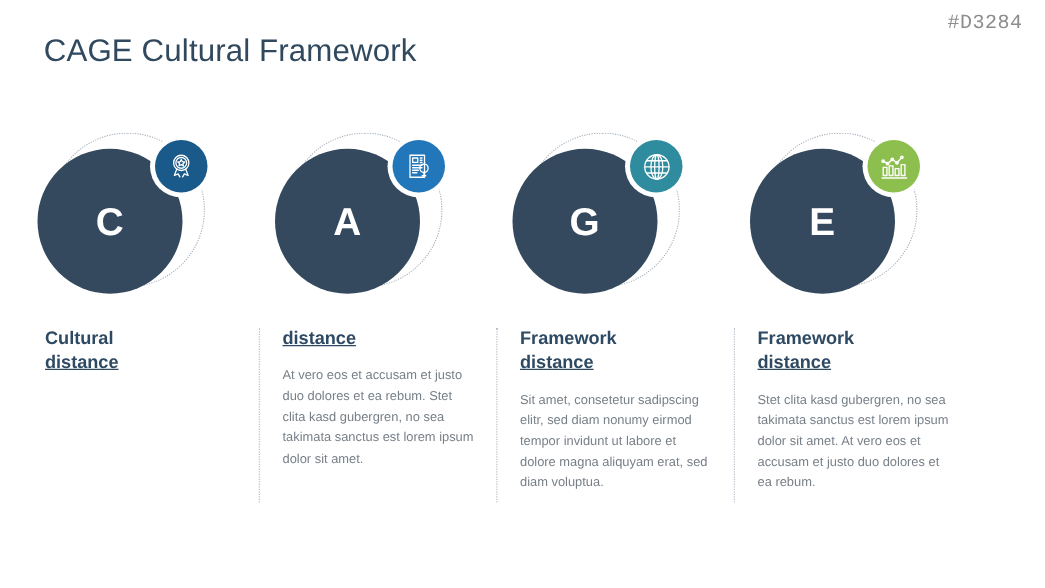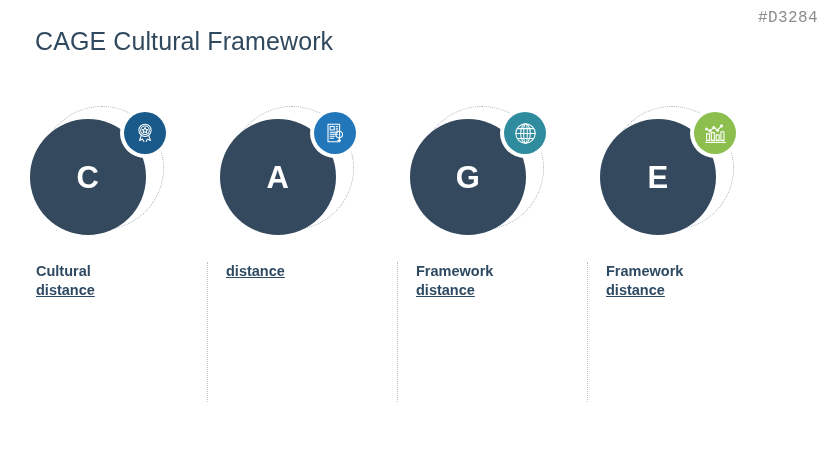--- a/index.html
+++ b/index.html
@@ -153,20 +153,21 @@
                 <path d="M14.8 19.6h2.8"></path>
               </svg>
             </span>
           </div>
         </div>
       </div>
       <div class="txt">
         <div class="heading">
           <span class="l2">distance</span>
         </div>
+        <p class="body">At vero eos et accusam et justo duo dolores et ea rebum. Stet clita kasd gubergren, no sea takimata sanctus est lorem ipsum dolor sit amet.</p>
       </div>
     </div>
 
     <div class="col c2">
       <div class="circle-wrap">
         <div class="ring"></div>
         <div class="disc">
           <span class="letter">G</span>
         </div>
         <div class="badge">
@@ -182,20 +183,21 @@
               </svg>
             </span>
           </div>
         </div>
       </div>
       <div class="txt">
         <div class="heading">
           <span>Framework</span>
           <span class="l2">distance</span>
         </div>
+        <p class="body">Sit amet, consetetur sadipscing elitr, sed diam nonumy eirmod tempor invidunt ut labore et dolore magna aliquyam erat, sed diam voluptua.</p>
       </div>
     </div>
 
     <div class="col c3">
       <div class="circle-wrap">
         <div class="ring"></div>
         <div class="disc">
           <span class="letter">E</span>
         </div>
         <div class="badge">
@@ -216,17 +218,18 @@
               </svg>
             </span>
           </div>
         </div>
       </div>
       <div class="txt">
         <div class="heading">
           <span>Framework</span>
           <span class="l2">distance</span>
         </div>
+        <p class="body">Stet clita kasd gubergren, no sea takimata sanctus est lorem ipsum dolor sit amet. At vero eos et accusam et justo duo dolores et ea rebum.</p>
       </div>
     </div>
 
   </div>
 </div>
 
 </body></html>

